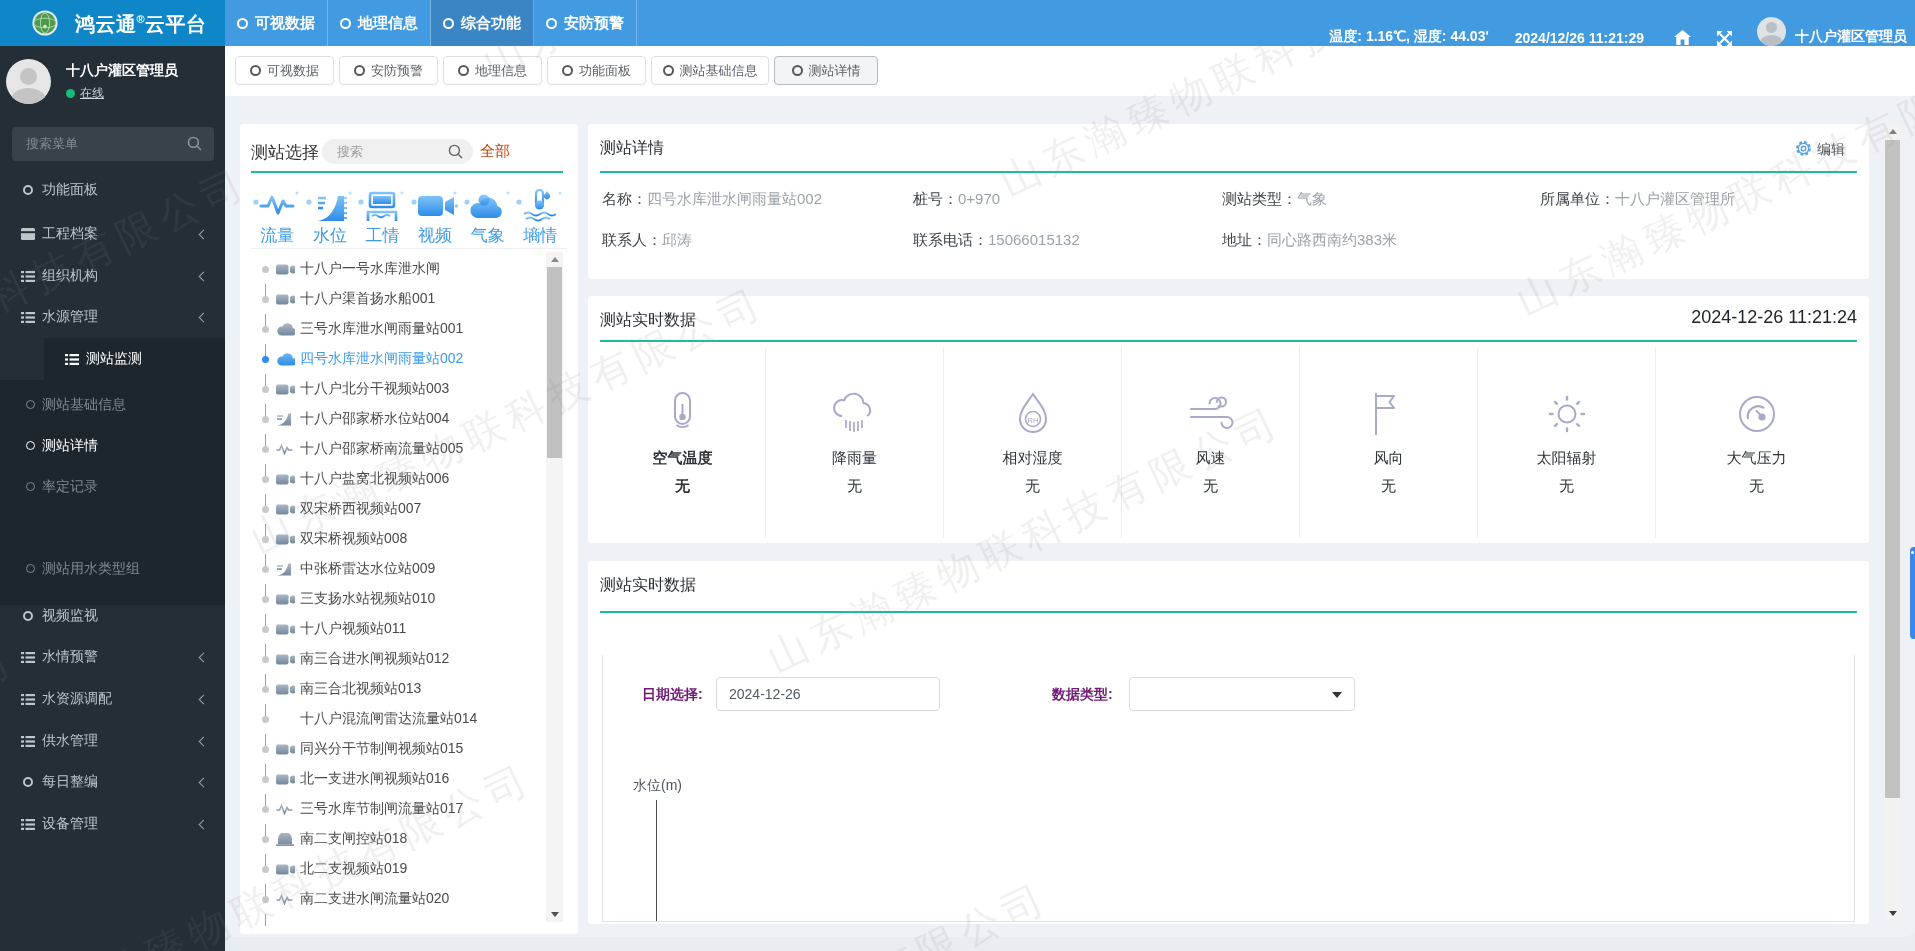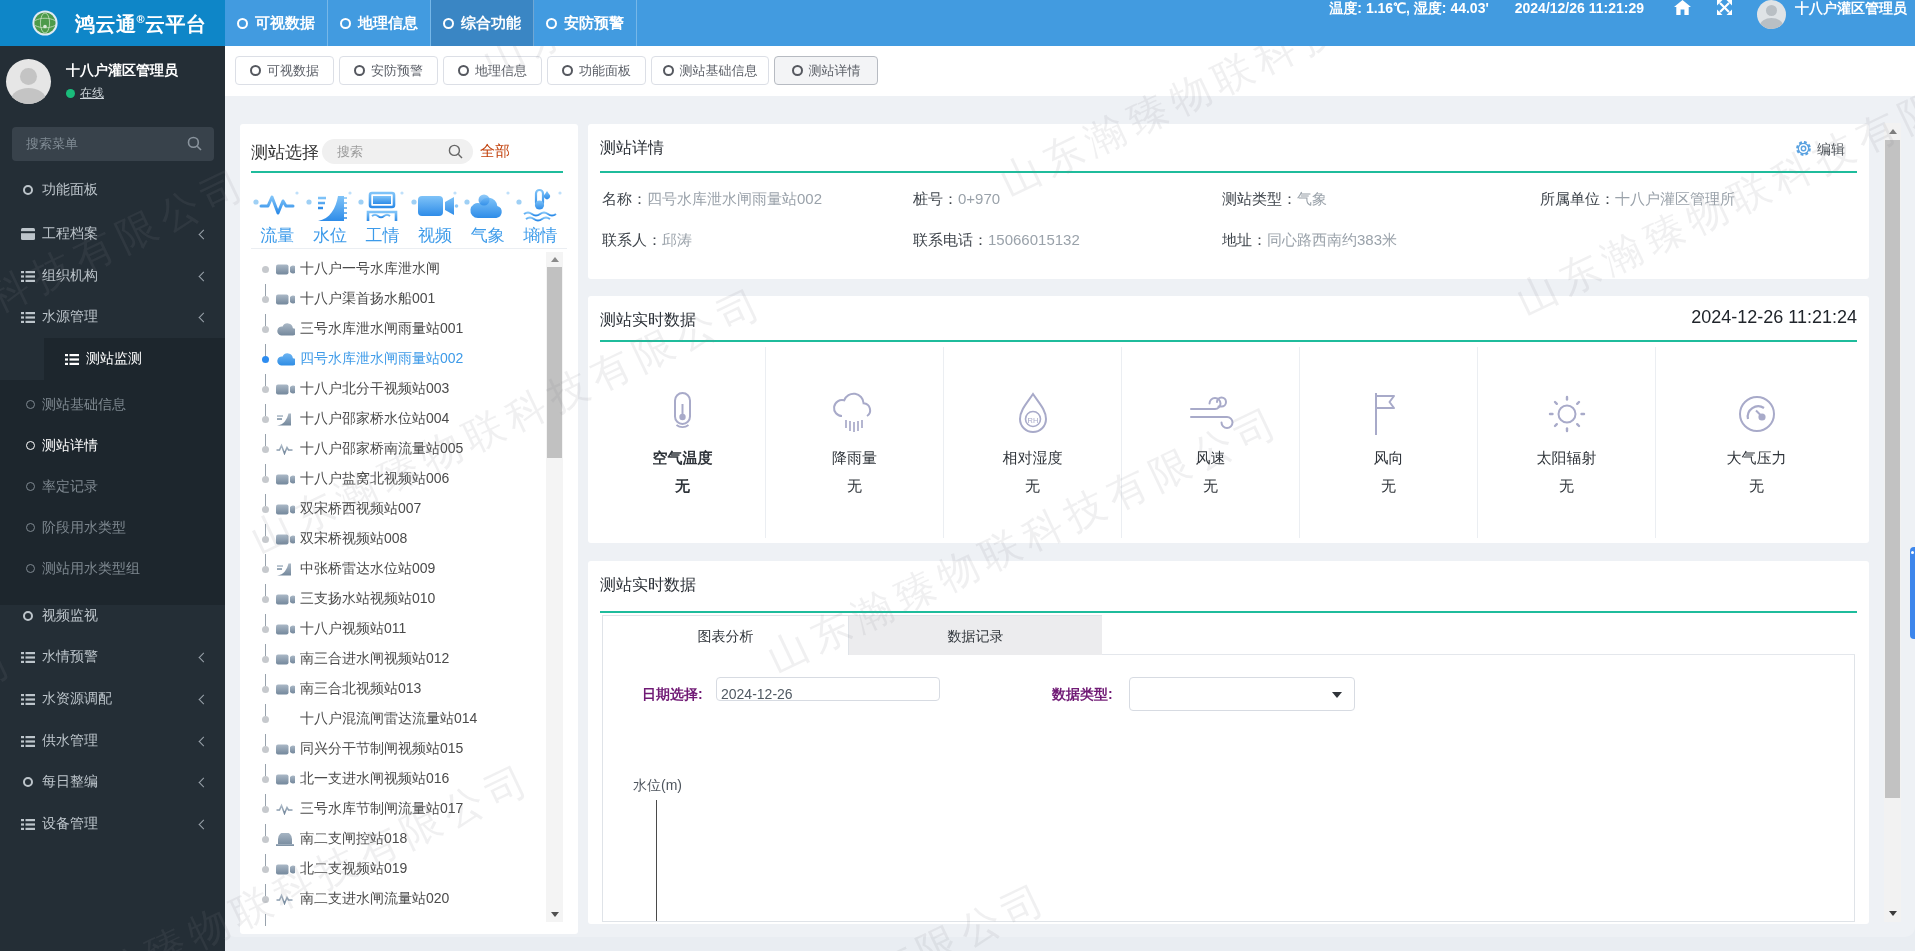--- a/index.html
+++ b/index.html
@@ -10,21 +10,21 @@
 
 
 .topbar { position:absolute; left:0; top:0; width:1915px; height:46px; background:#429be0; }
 .logoarea { position:absolute; left:0; top:0; width:225px; height:46px; background:#0e86c8; }
 .logoarea .ttl { position:absolute; left:75px; top:11px; color:#fff; font-size:20px; font-weight:bold; letter-spacing:0.5px; white-space:nowrap; }
 .logoarea .ttl sup { font-size:11px; }
 .navtabs { position:absolute; left:225px; top:0; height:46px; display:flex; }
 .navtab { width:103px; height:46px; display:flex; align-items:center; justify-content:center; color:#fff; font-size:15px; font-weight:bold; border-right:1px solid rgba(255,255,255,0.28); }
 .navtab .ring { width:11px; height:11px; border:2.5px solid #fff; border-radius:50%; margin-right:7px; flex:none; }
 .navtab.active { background:#3a86c4; }
-.navright { position:absolute; right:0; top:0; height:46px; display:flex; align-items:flex-start; color:#fff; font-size:14px; font-weight:bold; }
+.navright { position:absolute; right:0; top:0; height:46px; display:flex; align-items:flex-end; color:#fff; font-size:14px; font-weight:bold; }
 .navright .sp { white-space:nowrap; }
 .nravatar { width:29px; height:29px; border-radius:50%; background:#dfe3e6; position:relative; overflow:hidden; flex:none; }
 .nravatar::before { content:""; position:absolute; left:9px; top:5px; width:11px; height:11px; border-radius:50%; background:#b9bfc4; }
 .nravatar::after { content:""; position:absolute; left:3px; top:18px; width:23px; height:16px; border-radius:50%; background:#b9bfc4; }
 
 
 .sidebar { position:absolute; left:0; top:46px; width:225px; height:905px; background:#242e36; }
 .avatar { position:absolute; left:6px; top:13px; width:45px; height:45px; border-radius:50%; background:#e6e6e6; overflow:hidden; }
 .avatar::before { content:""; position:absolute; left:14px; top:9px; width:17px; height:17px; border-radius:50%; background:#c4c4c4; }
 .avatar::after { content:""; position:absolute; left:5px; top:29px; width:35px; height:24px; border-radius:50%; background:#c4c4c4; }
@@ -102,21 +102,21 @@
 .wcell .wl { font-size:15px; color:#2f343a; margin-top:12px; }
 .wcell .wn { font-size:15px; color:#2f343a; margin-top:9px; }
 
 .tabsbox { position:absolute; left:14px; top:94px; width:1253px; height:267px; border:1px solid #dfe3e8; border-top:none; }
 .tabhdr { position:absolute; left:-1px; top:0; width:1255px; height:40px; }
 .tabhdr .t1 { position:absolute; left:0; top:-40px; width:247px; height:40px; background:#fff; border:1px solid #dfe3e8; border-bottom:none; font-size:14px; color:#2f343a; text-align:center; line-height:40px; }
 .tabhdr .t2 { position:absolute; left:247px; top:-40px; width:253px; height:40px; background:#ececee; font-size:14px; color:#33383e; text-align:center; line-height:40px; border-top:1px solid #dfe3e8; }
 .tabtopline { position:absolute; left:499px; top:-1px; width:754px; border-top:1px solid #e4e7ec; }
 .formrow { position:absolute; left:0; top:22px; width:1253px; font-size:14px; }
 .flabel { position:absolute; top:9px; font-weight:bold; color:#701a75; }
-.finput { position:absolute; top:0; height:24px; border:1px solid #d7dbe2; border-radius:4px; background:#fff; font-size:14px; color:#515a63; line-height:32px; padding-left:4px; }
+.finput { position:absolute; top:0; height:34px; border:1px solid #d7dbe2; border-radius:4px; background:#fff; font-size:14px; color:#515a63; line-height:32px; padding-left:12px; }
 .fsel { position:absolute; top:0; height:34px; border:1px solid #d7dbe2; border-radius:4px; background:#fff; }
 .fsel::after { content:""; position:absolute; right:12px; top:14px; border-left:5px solid transparent; border-right:5px solid transparent; border-top:6px solid #30343a; }
 .axlbl { position:absolute; left:30px; top:122px; font-size:14px; color:#4e555e; }
 .axline { position:absolute; left:53px; top:145px; width:1px; height:121px; background:#4a4a4a; }
 
 
 .mainsb { position:absolute; left:1659px; top:27px; width:17px; height:799px; background:#f2f2f2; }
 .mainsb .th { position:absolute; left:1px; top:17px; width:15px; height:658px; background:#c2c2c2; }
 .bluehandle { position:absolute; left:1910px; top:547px; width:5px; height:92px; background:#3d86ec; border-radius:4px 0 0 4px; }
 .bluehandle::before { content:""; position:absolute; left:1px; top:4px; width:3px; height:3px; border-radius:50%; background:#fff; }
@@ -224,23 +224,20 @@
     <div class="subblock" style="top:334px; height:225px">
       <div class="srow" style="top:4px"><span class="mic">
             <span class="mring"></span>
           </span>测站基础信息</div>
       <div class="srow on" style="top:45px"><span class="mic">
             <span class="mring"></span>
           </span>测站详情</div>
       <div class="srow" style="top:86px"><span class="mic">
             <span class="mring"></span>
           </span>率定记录</div>
-      <div class="srow" style="top:127px"><span class="mic">
-            <span class="mring"></span>
-          </span>阶段用水类型</div>
       <div class="srow" style="top:168px"><span class="mic">
             <span class="mring"></span>
           </span>测站用水类型组</div>
     </div>
     <div class="mrow" style="top:549px"><span class="mic">
           <span class="mring"></span>
         </span>视频监视</div>
     <div class="mrow" style="top:590px"><span class="mic">
       <svg width="14" height="11" viewBox="0 0 14 11" fill="#bdc5cb">
             <rect x="0" y="0" width="3" height="2.2"></rect>
@@ -775,25 +772,20 @@
           <div class="wl">大气压力</div>
           <div class="wn">无</div>
         </div>
       </div>
   </div>
 
   <div class="card c3">
     <div class="chead">测站实时数据</div>
     <div class="tealline" style="left:12px; width:1257px; top:50px"></div>
     <div class="tabsbox">
-      <div class="tabhdr">
-          <div class="tabtopline"></div>
-        <div class="t1">图表分析</div>
-        <div class="t2">数据记录</div>
-      </div>
       <div class="formrow">
         <span class="flabel" style="left:39px">日期选择:</span>
         <span class="finput" style="left:113px; width:224px">2024-12-26</span>
         <span class="flabel" style="left:449px">数据类型:</span>
         <span class="fsel" style="left:526px; width:226px"></span>
       </div>
       <div class="axlbl">水位(m)</div>
       <div class="axline"></div>
     </div>
   </div>

